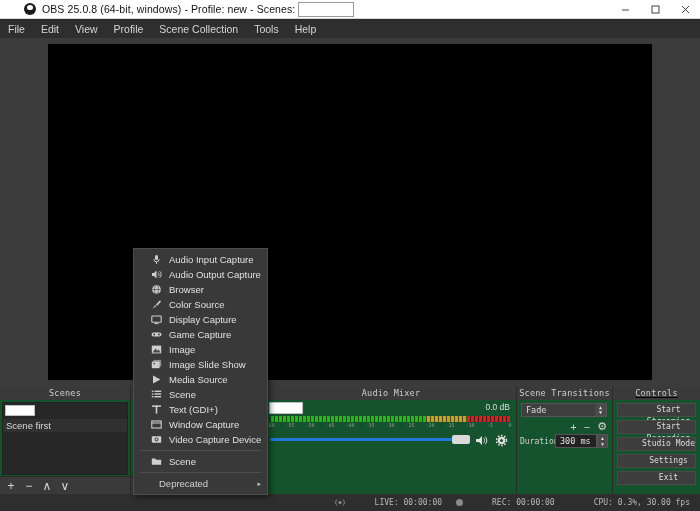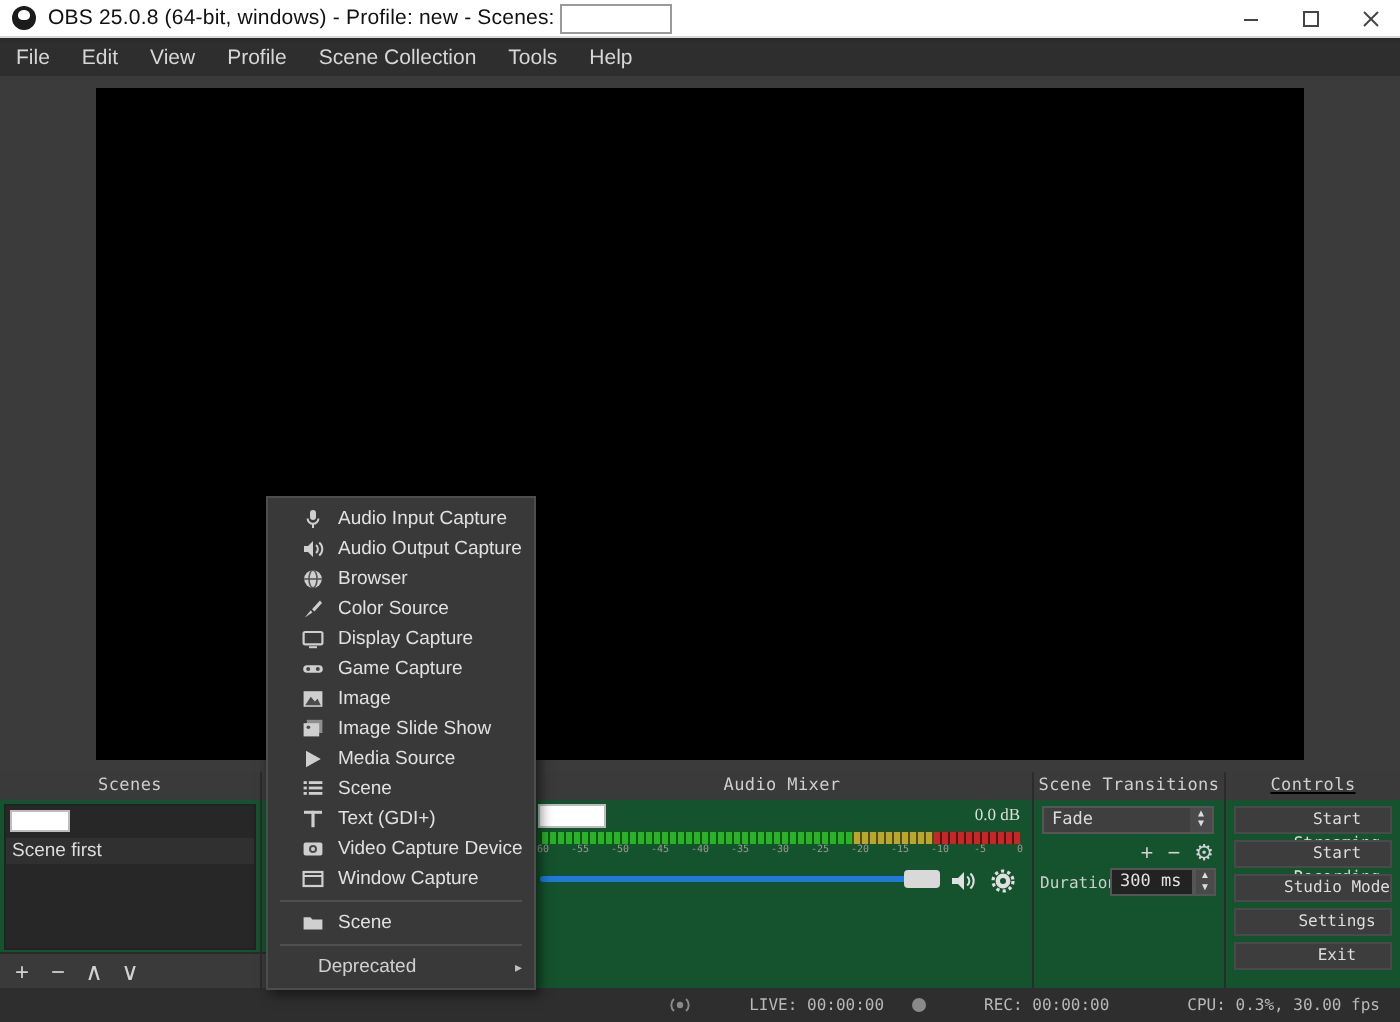--- a/index.html
+++ b/index.html
@@ -8,21 +8,21 @@
     font-family: "Liberation Sans", sans-serif;
     background: #2b2b2b;
     overflow: hidden;
   }
   #app { position: relative; width: 700px; height: 511px; background: #2b2b2b; }
 
   
   .titlebar {
     position: absolute; left: 0; top: 0; width: 700px; height: 19px;
     background: #ffffff; border-bottom: 1px solid #d8d8d8;
-    display: flex; align-items: center;
+    display: flex; align-items: center; padding-left: 18px;
   }
   .tb-icon {
     width: 12px; height: 12px; margin-left: 6px; margin-right: 6px;
     border-radius: 50%; background: #1b1b1b; position: relative; flex: 0 0 auto;
   }
   .tb-icon::after {
     content: ""; position: absolute; left: 3px; top: 2px;
     width: 6px; height: 5px; border-radius: 50% 50% 40% 40%; background: #ffffff;
   }
   .tb-title {
@@ -106,21 +106,21 @@
   }
 
   
   #mixer { left: 266px; width: 250px; }
   .mx-tip {
     position: absolute; left: 3px; top: 2px; width: 34px; height: 12px;
     background: #ffffff; border: 1px solid #bdbdbd;
   }
   .mx-db {
     position: absolute; right: 6px; top: 2px;
-    font-size: 8.5px; color: #dedede; font-family: Liberation Serif, serif;
+    font-size: 8.5px; color: #dedede; font-family: Liberation Sans, sans-serif;
   }
   .meter {
     position: absolute; left: 4px; top: 16px; width: 240px; height: 6px;
     background: linear-gradient(to right,
       #26b326 0%, #26b326 65%,
       #b9a72b 65%, #b9a72b 82%,
       #c62828 82%, #c62828 100%);
   }
   .meter-ticks {
     position: absolute; left: 4px; top: 16px; width: 240px; height: 6px;
@@ -513,38 +513,38 @@
           <rect x="1" y="1.4" width="9" height="1.5" fill="#cfcfcf"></rect>
           <rect x="4.7" y="1.4" width="1.6" height="8.2" fill="#cfcfcf"></rect>
         </svg>
       </span>
       <span>Text (GDI+)</span>
     </div>
 
     <div class="ctxitem">
       <span class="ic">
         <svg width="11" height="11" viewBox="0 0 11 11">
+          <rect x="0.8" y="2" width="9.4" height="7" fill="none" stroke="#cfcfcf" stroke-width="1.1"></rect>
+          <line x1="0.8" y1="4" x2="10.2" y2="4" stroke="#cfcfcf" stroke-width="1"></line>
+        </svg>
+      </span>
+      <span>Window Capture</span>
+    </div>
+
+    <div class="ctxitem">
+      <span class="ic">
+        <svg width="11" height="11" viewBox="0 0 11 11">
           <rect x="0.8" y="2.2" width="9.4" height="6.6" rx="1" fill="#cfcfcf"></rect>
           <circle cx="5.5" cy="5.5" r="2" fill="#4a4a4a"></circle>
           <circle cx="5.5" cy="5.5" r="1" fill="#cfcfcf"></circle>
         </svg>
       </span>
       <span>Video Capture Device</span>
     </div>
 
-    <div class="ctxitem">
-      <span class="ic">
-        <svg width="11" height="11" viewBox="0 0 11 11">
-          <rect x="0.8" y="2" width="9.4" height="7" fill="none" stroke="#cfcfcf" stroke-width="1.1"></rect>
-          <line x1="0.8" y1="4" x2="10.2" y2="4" stroke="#cfcfcf" stroke-width="1"></line>
-        </svg>
-      </span>
-      <span>Window Capture</span>
-    </div>
-
     <div class="ctxsep"></div>
 
     <div class="ctxitem">
       <span class="ic">
         <svg width="11" height="11" viewBox="0 0 11 11">
           <path d="M0.8 2.6 h3.4 l1 1.2 h5 v5 h-9.4 z" fill="#cfcfcf"></path>
         </svg>
       </span>
       <span>Scene</span>
     </div>

